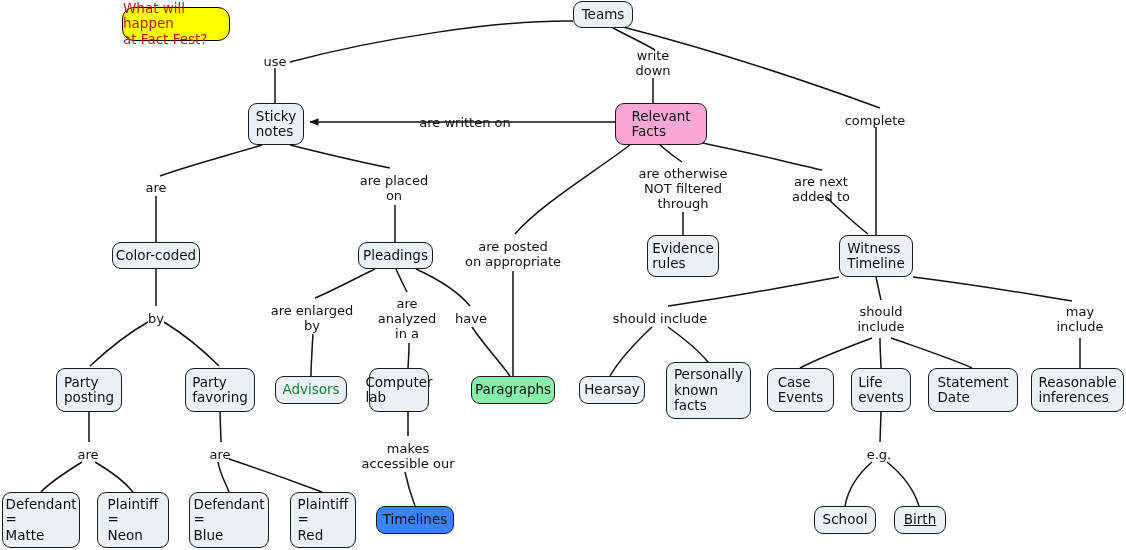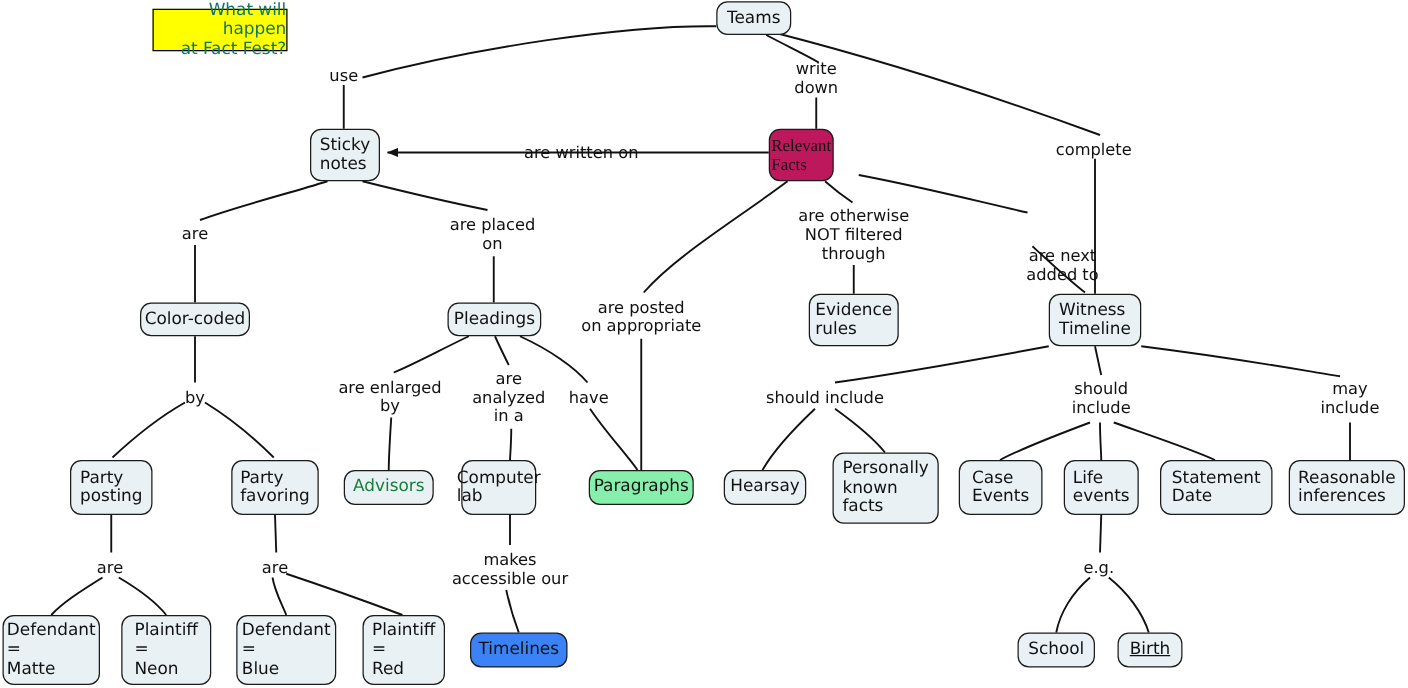--- a/index.html
+++ b/index.html
@@ -37,26 +37,26 @@
     font-size: 13.5px;
     line-height: 15.5px;
     white-space: pre-line;
     z-index: 3;
   }
   .question-box {
     position: absolute;
     box-sizing: border-box;
     background: #ffff00;
     border: 1.6px solid #000000;
-    border-radius: 0;
+    border-radius: 12px;
     display: flex;
     align-items: center;
     justify-content: center;
-    text-align: right;
-    color: #0f766e;
+    text-align: left;
+    color: #b91c1c;
     font-size: 13.5px;
     line-height: 15.5px;
     white-space: pre-line;
     z-index: 4;
   }
   .link-label {
     position: absolute;
     color: #111111;
     font-size: 13px;
     line-height: 15px;
@@ -125,21 +125,21 @@
         <path d="M 881,412 L 880,442" fill="none" stroke="#111111" stroke-width="1.5"></path>
         <path d="M 872,462 C 858,474 848,490 845,506" fill="none" stroke="#111111" stroke-width="1.5"></path>
         <path d="M 887,462 C 902,474 914,490 919,506" fill="none" stroke="#111111" stroke-width="1.5"></path>
       </g>
   </svg>
 
   <div id="node-layer">
       <div class="node" style="left: 573px; top: 1px; width: 60px; height: 27px; background: rgb(233, 241, 244); border-color: rgb(27, 27, 27); color: rgb(17, 17, 17);">Teams</div>
       <div class="node" style="left: 248px; top: 103px; width: 56px; height: 42px; background: rgb(233, 241, 244); border-color: rgb(27, 27, 27); color: rgb(17, 17, 17);">Sticky
 notes</div>
-      <div class="node" style="left: 615px; top: 103px; width: 52px; height: 42px; background: #be185d; border-color: rgb(27, 27, 27); color: rgb(17, 17, 17); font-family: Liberation Serif, serif;">Relevant
+      <div class="node" style="left: 615px; top: 103px; width: 92px; height: 42px; background: #f9a8d4; border-color: rgb(27, 27, 27); color: rgb(17, 17, 17);">Relevant
 Facts</div>
       <div class="node" style="left: 112px; top: 242px; width: 88px; height: 27px; background: rgb(233, 241, 244); border-color: rgb(27, 27, 27); color: rgb(17, 17, 17);">Color-coded</div>
       <div class="node" style="left: 358px; top: 242px; width: 75px; height: 27px; background: rgb(233, 241, 244); border-color: rgb(27, 27, 27); color: rgb(17, 17, 17);">Pleadings</div>
       <div class="node" style="left: 647px; top: 235px; width: 72px; height: 42px; background: rgb(233, 241, 244); border-color: rgb(27, 27, 27); color: rgb(17, 17, 17);">Evidence
 rules</div>
       <div class="node" style="left: 839px; top: 235px; width: 74px; height: 42px; background: rgb(233, 241, 244); border-color: rgb(27, 27, 27); color: rgb(17, 17, 17);">Witness
 Timeline</div>
       <div class="node" style="left: 56px; top: 368px; width: 66px; height: 44px; background: rgb(233, 241, 244); border-color: rgb(27, 27, 27); color: rgb(17, 17, 17);">Party
 posting</div>
       <div class="node" style="left: 185px; top: 368px; width: 70px; height: 44px; background: rgb(233, 241, 244); border-color: rgb(27, 27, 27); color: rgb(17, 17, 17);">Party
@@ -181,21 +181,21 @@
       <div class="link-label" style="left: 875px; top: 113px;">complete</div>
       <div class="link-label" style="left: 465px; top: 115px;">are written on</div>
       <div class="link-label" style="left: 156px; top: 180px;">are</div>
       <div class="link-label" style="left: 394px; top: 173px;">are placed
 on</div>
       <div class="link-label" style="left: 513px; top: 239px;">are posted
 on appropriate</div>
       <div class="link-label" style="left: 683px; top: 166px;">are otherwise
 NOT filtered
 through</div>
-      <div class="link-label" style="left: 850px; top: 174px; margin-top: 24px;">are next
+      <div class="link-label" style="left: 821px; top: 174px;">are next
 added to</div>
       <div class="link-label" style="left: 156px; top: 311px;">by</div>
       <div class="link-label" style="left: 312px; top: 303px;">are enlarged
 by</div>
       <div class="link-label" style="left: 407px; top: 296px;">are
 analyzed
 in a</div>
       <div class="link-label" style="left: 471px; top: 311px;">have</div>
       <div class="link-label" style="left: 660px; top: 311px;">should include</div>
       <div class="link-label" style="left: 881px; top: 304px;">should

